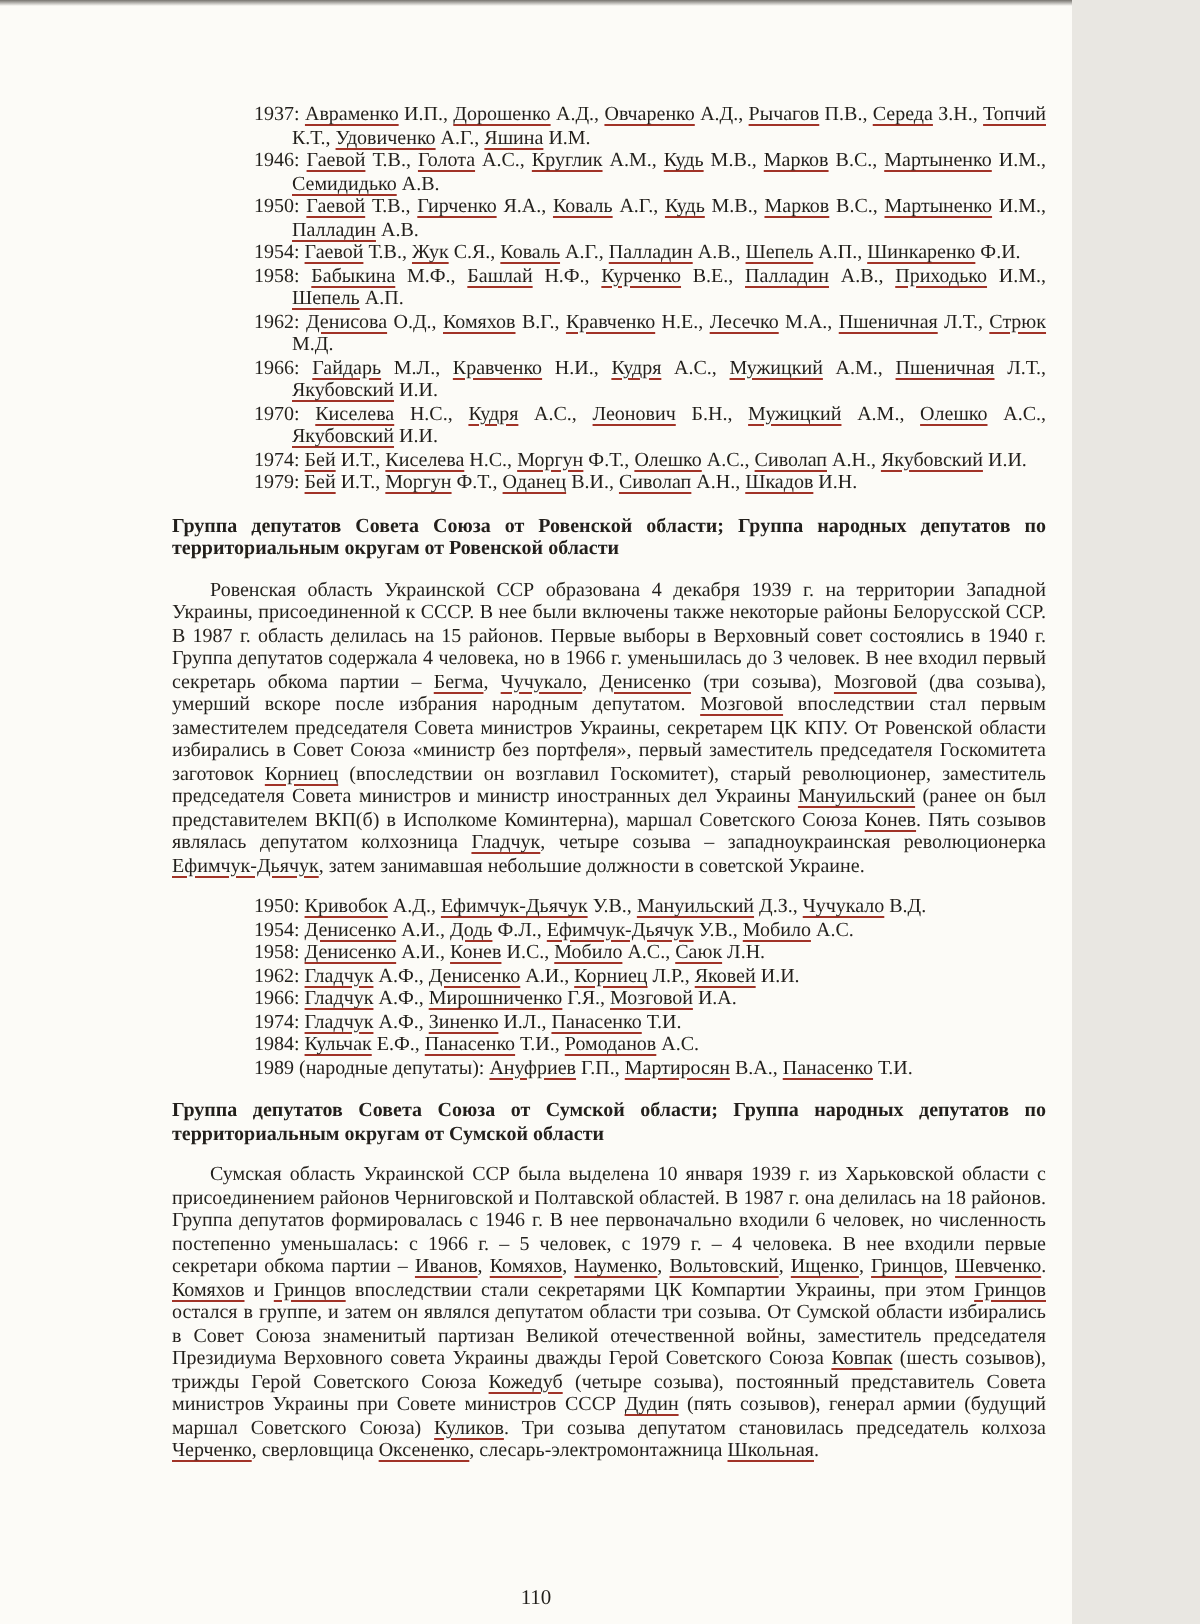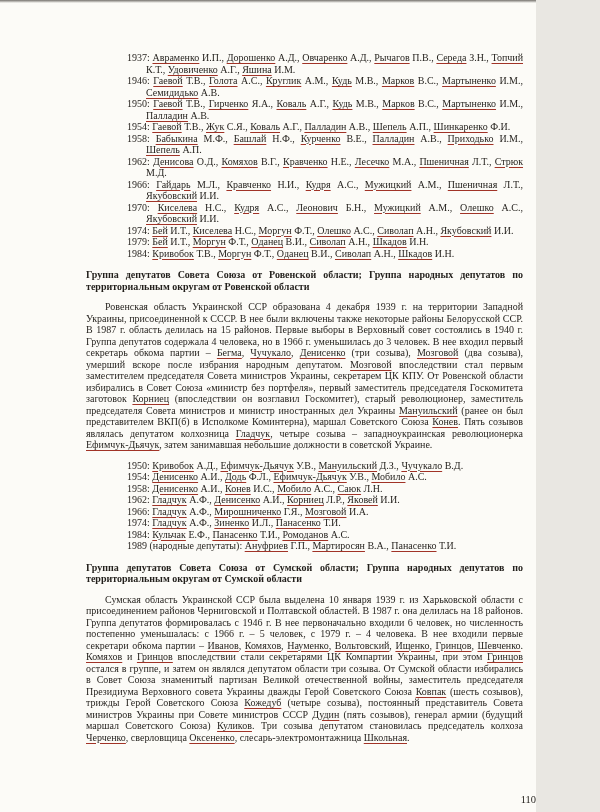--- a/index.html
+++ b/index.html
@@ -44,21 +44,21 @@
   .name-link {
     color: inherit;
     text-decoration: underline;
     text-decoration-color: var(--link, #a13327);
     text-decoration-thickness: 1px;
     text-underline-offset: 1.5px;
     cursor: pointer;
   }
   .page-number {
     position: absolute; bottom: 7px; left: 0;
-    width: 100%; text-align: right;
+    width: 100%; text-align: center;
     font-size: 10.5px;
     font-family: Liberation Serif, serif;
   }
 </style>
 </head>
 <body>
 
 <div class="page" style="--paper: #fcfbf7; --ink: #221f1b; --link: #a13327;">
   <div class="scan-top"></div>
 
@@ -67,21 +67,20 @@
         <div class="entry"><span class="year-label">1937: </span><span class="name-link">Авраменко</span><span> И.П., </span><span class="name-link">Дорошенко</span><span> А.Д., </span><span class="name-link">Овчаренко</span><span> А.Д., </span><span class="name-link">Рычагов</span><span> П.В., </span><span class="name-link">Середа</span><span> З.Н., </span><span class="name-link">Топчий</span><span> К.Т., </span><span class="name-link">Удовиченко</span><span> А.Г., </span><span class="name-link">Яшина</span><span> И.М.</span></div>
         <div class="entry"><span class="year-label">1946: </span><span class="name-link">Гаевой</span><span> Т.В., </span><span class="name-link">Голота</span><span> А.С., </span><span class="name-link">Круглик</span><span> А.М., </span><span class="name-link">Кудь</span><span> М.В., </span><span class="name-link">Марков</span><span> В.С., </span><span class="name-link">Мартыненко</span><span> И.М., </span><span class="name-link">Семидидько</span><span> А.В.</span></div>
         <div class="entry"><span class="year-label">1950: </span><span class="name-link">Гаевой</span><span> Т.В., </span><span class="name-link">Гирченко</span><span> Я.А., </span><span class="name-link">Коваль</span><span> А.Г., </span><span class="name-link">Кудь</span><span> М.В., </span><span class="name-link">Марков</span><span> В.С., </span><span class="name-link">Мартыненко</span><span> И.М., </span><span class="name-link">Палладин</span><span> А.В.</span></div>
         <div class="entry"><span class="year-label">1954: </span><span class="name-link">Гаевой</span><span> Т.В., </span><span class="name-link">Жук</span><span> С.Я., </span><span class="name-link">Коваль</span><span> А.Г., </span><span class="name-link">Палладин</span><span> А.В., </span><span class="name-link">Шепель</span><span> А.П., </span><span class="name-link">Шинкаренко</span><span> Ф.И.</span></div>
         <div class="entry"><span class="year-label">1958: </span><span class="name-link">Бабыкина</span><span> М.Ф., </span><span class="name-link">Башлай</span><span> Н.Ф., </span><span class="name-link">Курченко</span><span> В.Е., </span><span class="name-link">Палладин</span><span> А.В., </span><span class="name-link">Приходько</span><span> И.М., </span><span class="name-link">Шепель</span><span> А.П.</span></div>
         <div class="entry"><span class="year-label">1962: </span><span class="name-link">Денисова</span><span> О.Д., </span><span class="name-link">Комяхов</span><span> В.Г., </span><span class="name-link">Кравченко</span><span> Н.Е., </span><span class="name-link">Лесечко</span><span> М.А., </span><span class="name-link">Пшеничная</span><span> Л.Т., </span><span class="name-link">Стрюк</span><span> М.Д.</span></div>
         <div class="entry"><span class="year-label">1966: </span><span class="name-link">Гайдарь</span><span> М.Л., </span><span class="name-link">Кравченко</span><span> Н.И., </span><span class="name-link">Кудря</span><span> А.С., </span><span class="name-link">Мужицкий</span><span> А.М., </span><span class="name-link">Пшеничная</span><span> Л.Т., </span><span class="name-link">Якубовский</span><span> И.И.</span></div>
         <div class="entry"><span class="year-label">1970: </span><span class="name-link">Киселева</span><span> Н.С., </span><span class="name-link">Кудря</span><span> А.С., </span><span class="name-link">Леонович</span><span> Б.Н., </span><span class="name-link">Мужицкий</span><span> А.М., </span><span class="name-link">Олешко</span><span> А.С., </span><span class="name-link">Якубовский</span><span> И.И.</span></div>
         <div class="entry"><span class="year-label">1974: </span><span class="name-link">Бей</span><span> И.Т., </span><span class="name-link">Киселева</span><span> Н.С., </span><span class="name-link">Моргун</span><span> Ф.Т., </span><span class="name-link">Олешко</span><span> А.С., </span><span class="name-link">Сиволап</span><span> А.Н., </span><span class="name-link">Якубовский</span><span> И.И.</span></div>
         <div class="entry"><span class="year-label">1979: </span><span class="name-link">Бей</span><span> И.Т., </span><span class="name-link">Моргун</span><span> Ф.Т., </span><span class="name-link">Оданец</span><span> В.И., </span><span class="name-link">Сиволап</span><span> А.Н., </span><span class="name-link">Шкадов</span><span> И.Н.</span></div>
-        <div class="entry"><span class="year-label">1984: </span><span class="name-link">Кривобок</span><span> Т.В., </span><span class="name-link">Моргун</span><span> Ф.Т., </span><span class="name-link">Оданец</span><span> В.И., </span><span class="name-link">Сиволап</span><span> А.Н., </span><span class="name-link">Шкадов</span><span> И.Н.</span></div>
       </div>
 
     <div class="heading">Группа депутатов Совета Союза от Ровенской области; Группа народных депутатов по территориальным округам от Ровенской области</div>
     <div class="para"><span>Ровенская область Украинской ССР образована 4 декабря 1939 г. на территории Западной Украины, присоединенной к СССР. В нее были включены также некоторые районы Белорусской ССР. В 1987 г. область делилась на 15 районов. Первые выборы в Верховный совет состоялись в 1940 г. Группа депутатов содержала 4 человека, но в 1966 г. уменьшилась до 3 человек. В нее входил первый секретарь обкома партии – </span><span class="name-link">Бегма</span><span>, </span><span class="name-link">Чучукало</span><span>, </span><span class="name-link">Денисенко</span><span> (три созыва), </span><span class="name-link">Мозговой</span><span> (два созыва), умерший вскоре после избрания народным депутатом. </span><span class="name-link">Мозговой</span><span> впоследствии стал первым заместителем председателя Совета министров Украины, секретарем ЦК КПУ. От Ровенской области избирались в Совет Союза «министр без портфеля», первый заместитель председателя Госкомитета заготовок </span><span class="name-link">Корниец</span><span> (впоследствии он возглавил Госкомитет), старый революционер, заместитель председателя Совета министров и министр иностранных дел Украины </span><span class="name-link">Мануильский</span><span> (ранее он был представителем ВКП(б) в Исполкоме Коминтерна), маршал Советского Союза </span><span class="name-link">Конев</span><span>. Пять созывов являлась депутатом колхозница </span><span class="name-link">Гладчук</span><span>, четыре созыва – западноукраинская революционерка </span><span class="name-link">Ефимчук-Дьячук</span><span>, затем занимавшая небольшие должности в советской Украине.</span></div>
     <div>
         <div class="entry"><span class="year-label">1950: </span><span class="name-link">Кривобок</span><span> А.Д., </span><span class="name-link">Ефимчук-Дьячук</span><span> У.В., </span><span class="name-link">Мануильский</span><span> Д.З., </span><span class="name-link">Чучукало</span><span> В.Д.</span></div>
         <div class="entry"><span class="year-label">1954: </span><span class="name-link">Денисенко</span><span> А.И., </span><span class="name-link">Додь</span><span> Ф.Л., </span><span class="name-link">Ефимчук-Дьячук</span><span> У.В., </span><span class="name-link">Мобило</span><span> А.С.</span></div>
         <div class="entry"><span class="year-label">1958: </span><span class="name-link">Денисенко</span><span> А.И., </span><span class="name-link">Конев</span><span> И.С., </span><span class="name-link">Мобило</span><span> А.С., </span><span class="name-link">Саюк</span><span> Л.Н.</span></div>
         <div class="entry"><span class="year-label">1962: </span><span class="name-link">Гладчук</span><span> А.Ф., </span><span class="name-link">Денисенко</span><span> А.И., </span><span class="name-link">Корниец</span><span> Л.Р., </span><span class="name-link">Яковей</span><span> И.И.</span></div>
         <div class="entry"><span class="year-label">1966: </span><span class="name-link">Гладчук</span><span> А.Ф., </span><span class="name-link">Мирошниченко</span><span> Г.Я., </span><span class="name-link">Мозговой</span><span> И.А.</span></div>

